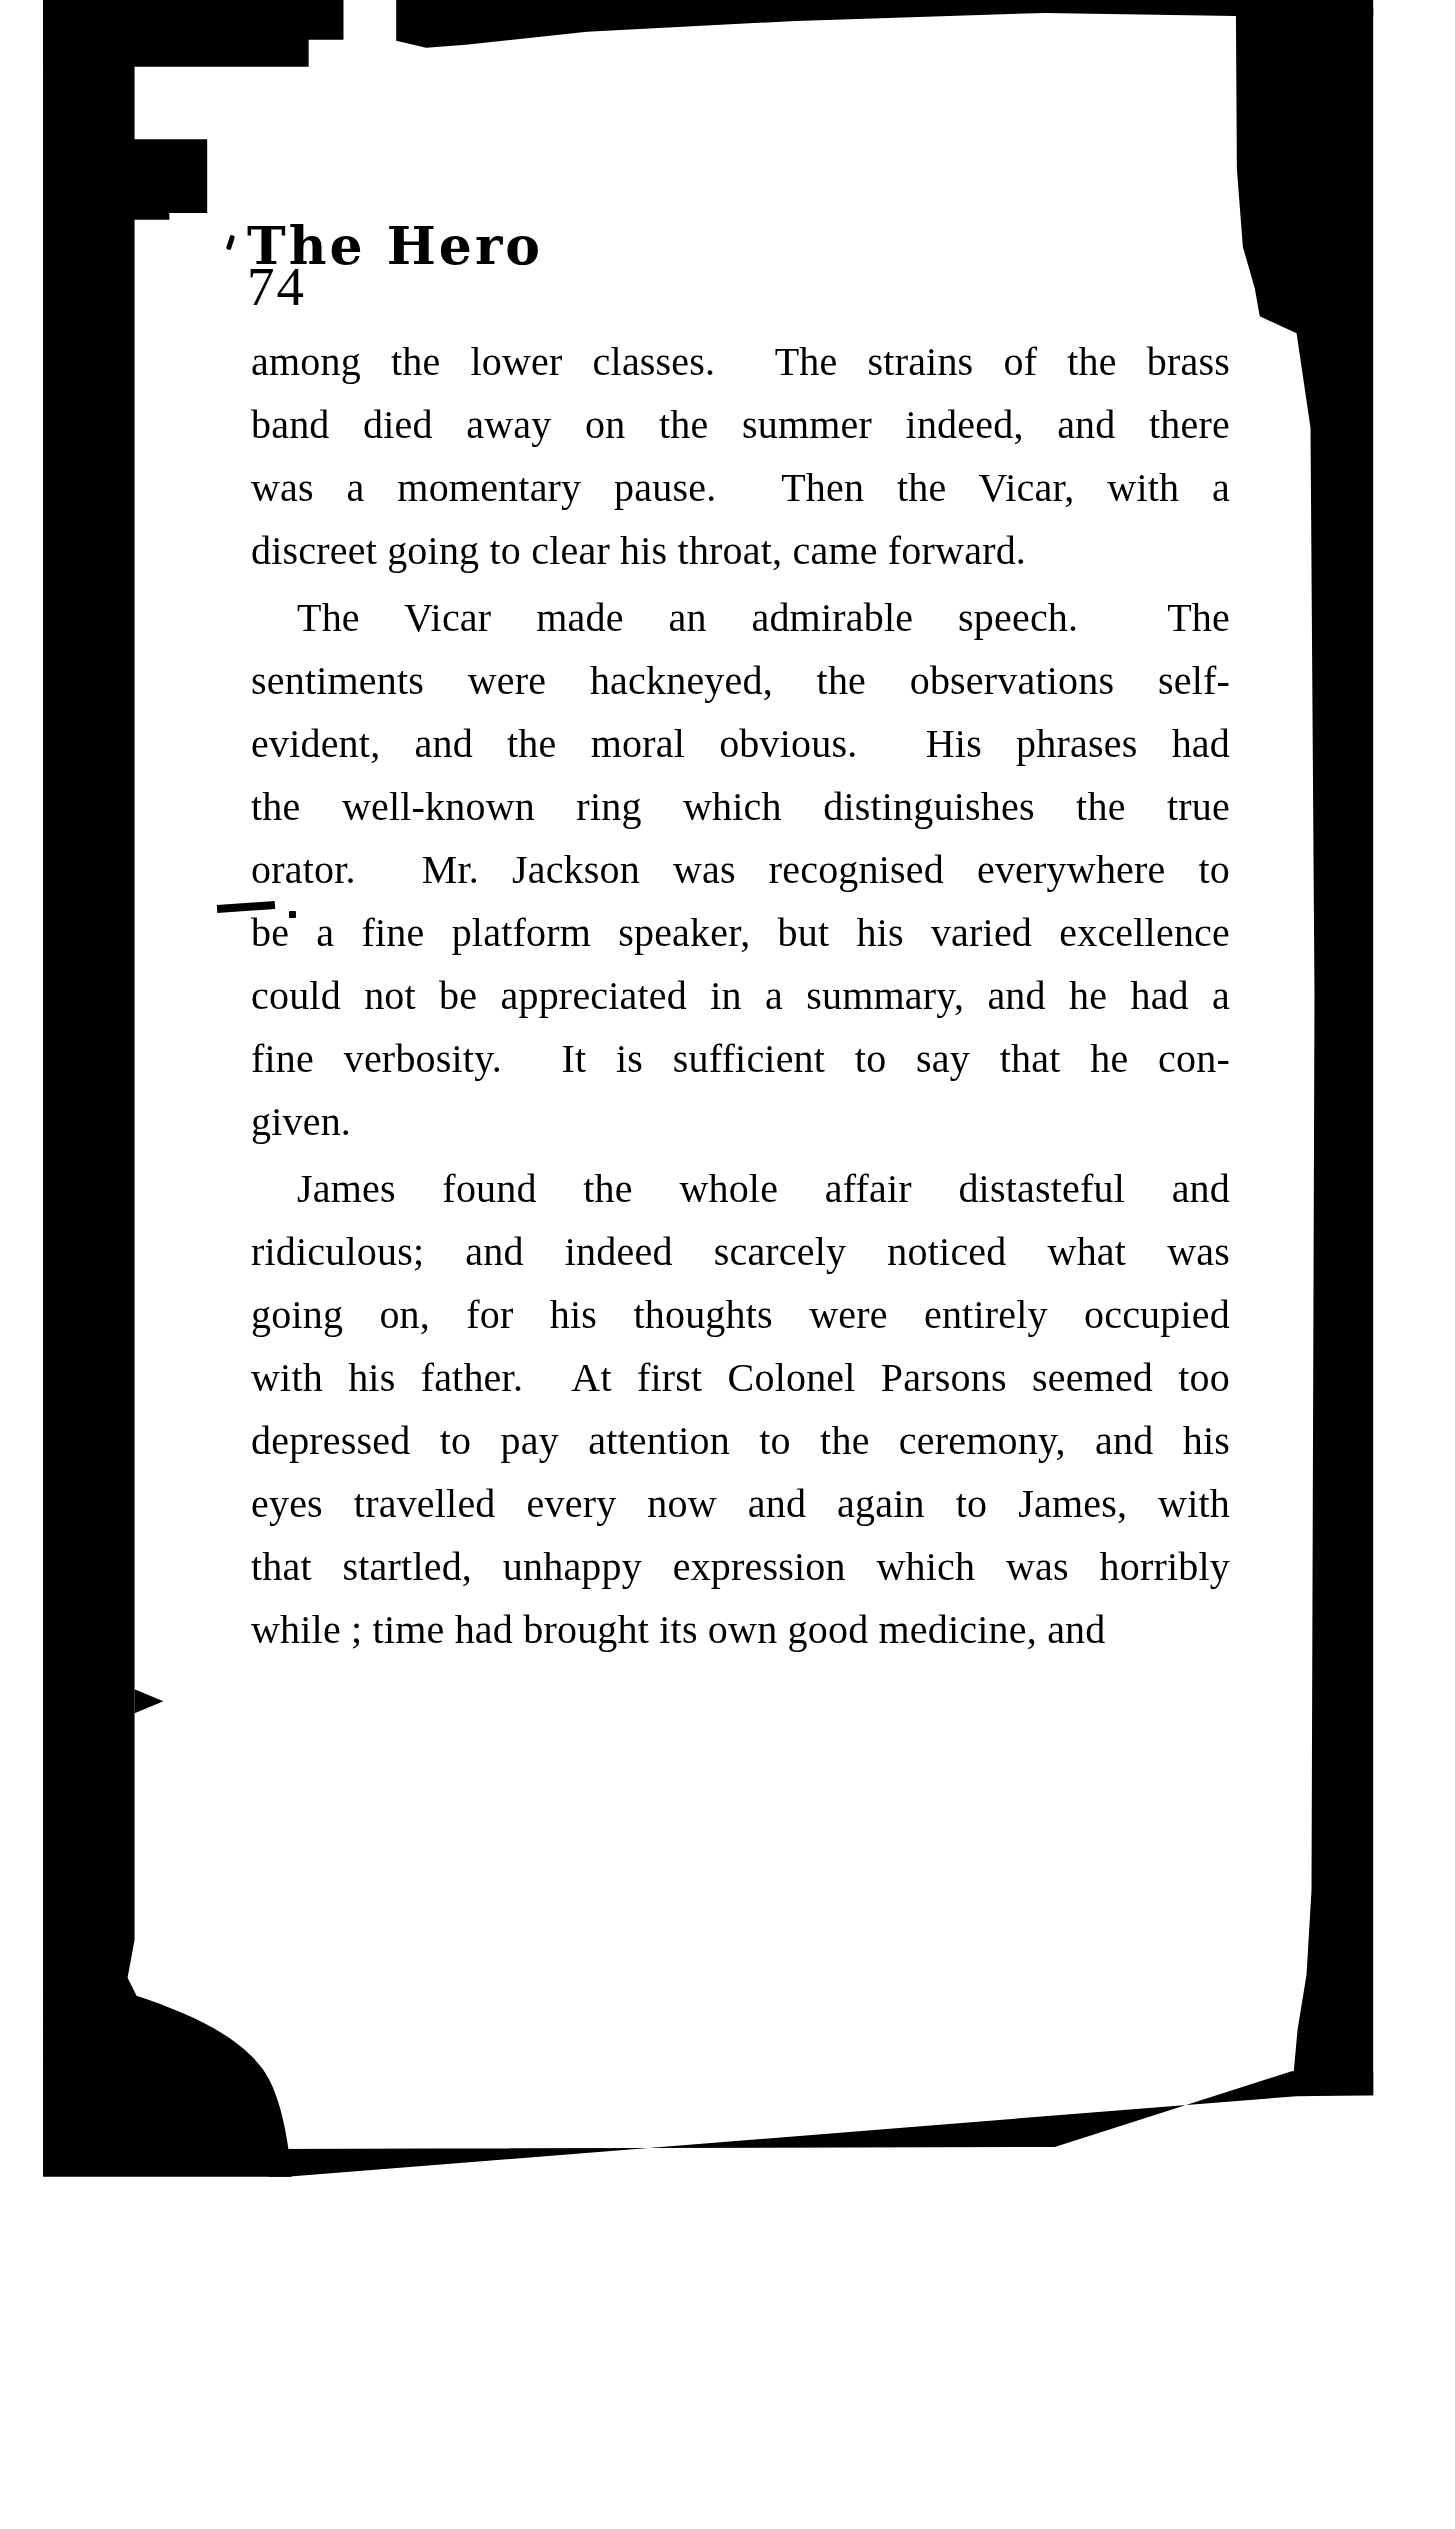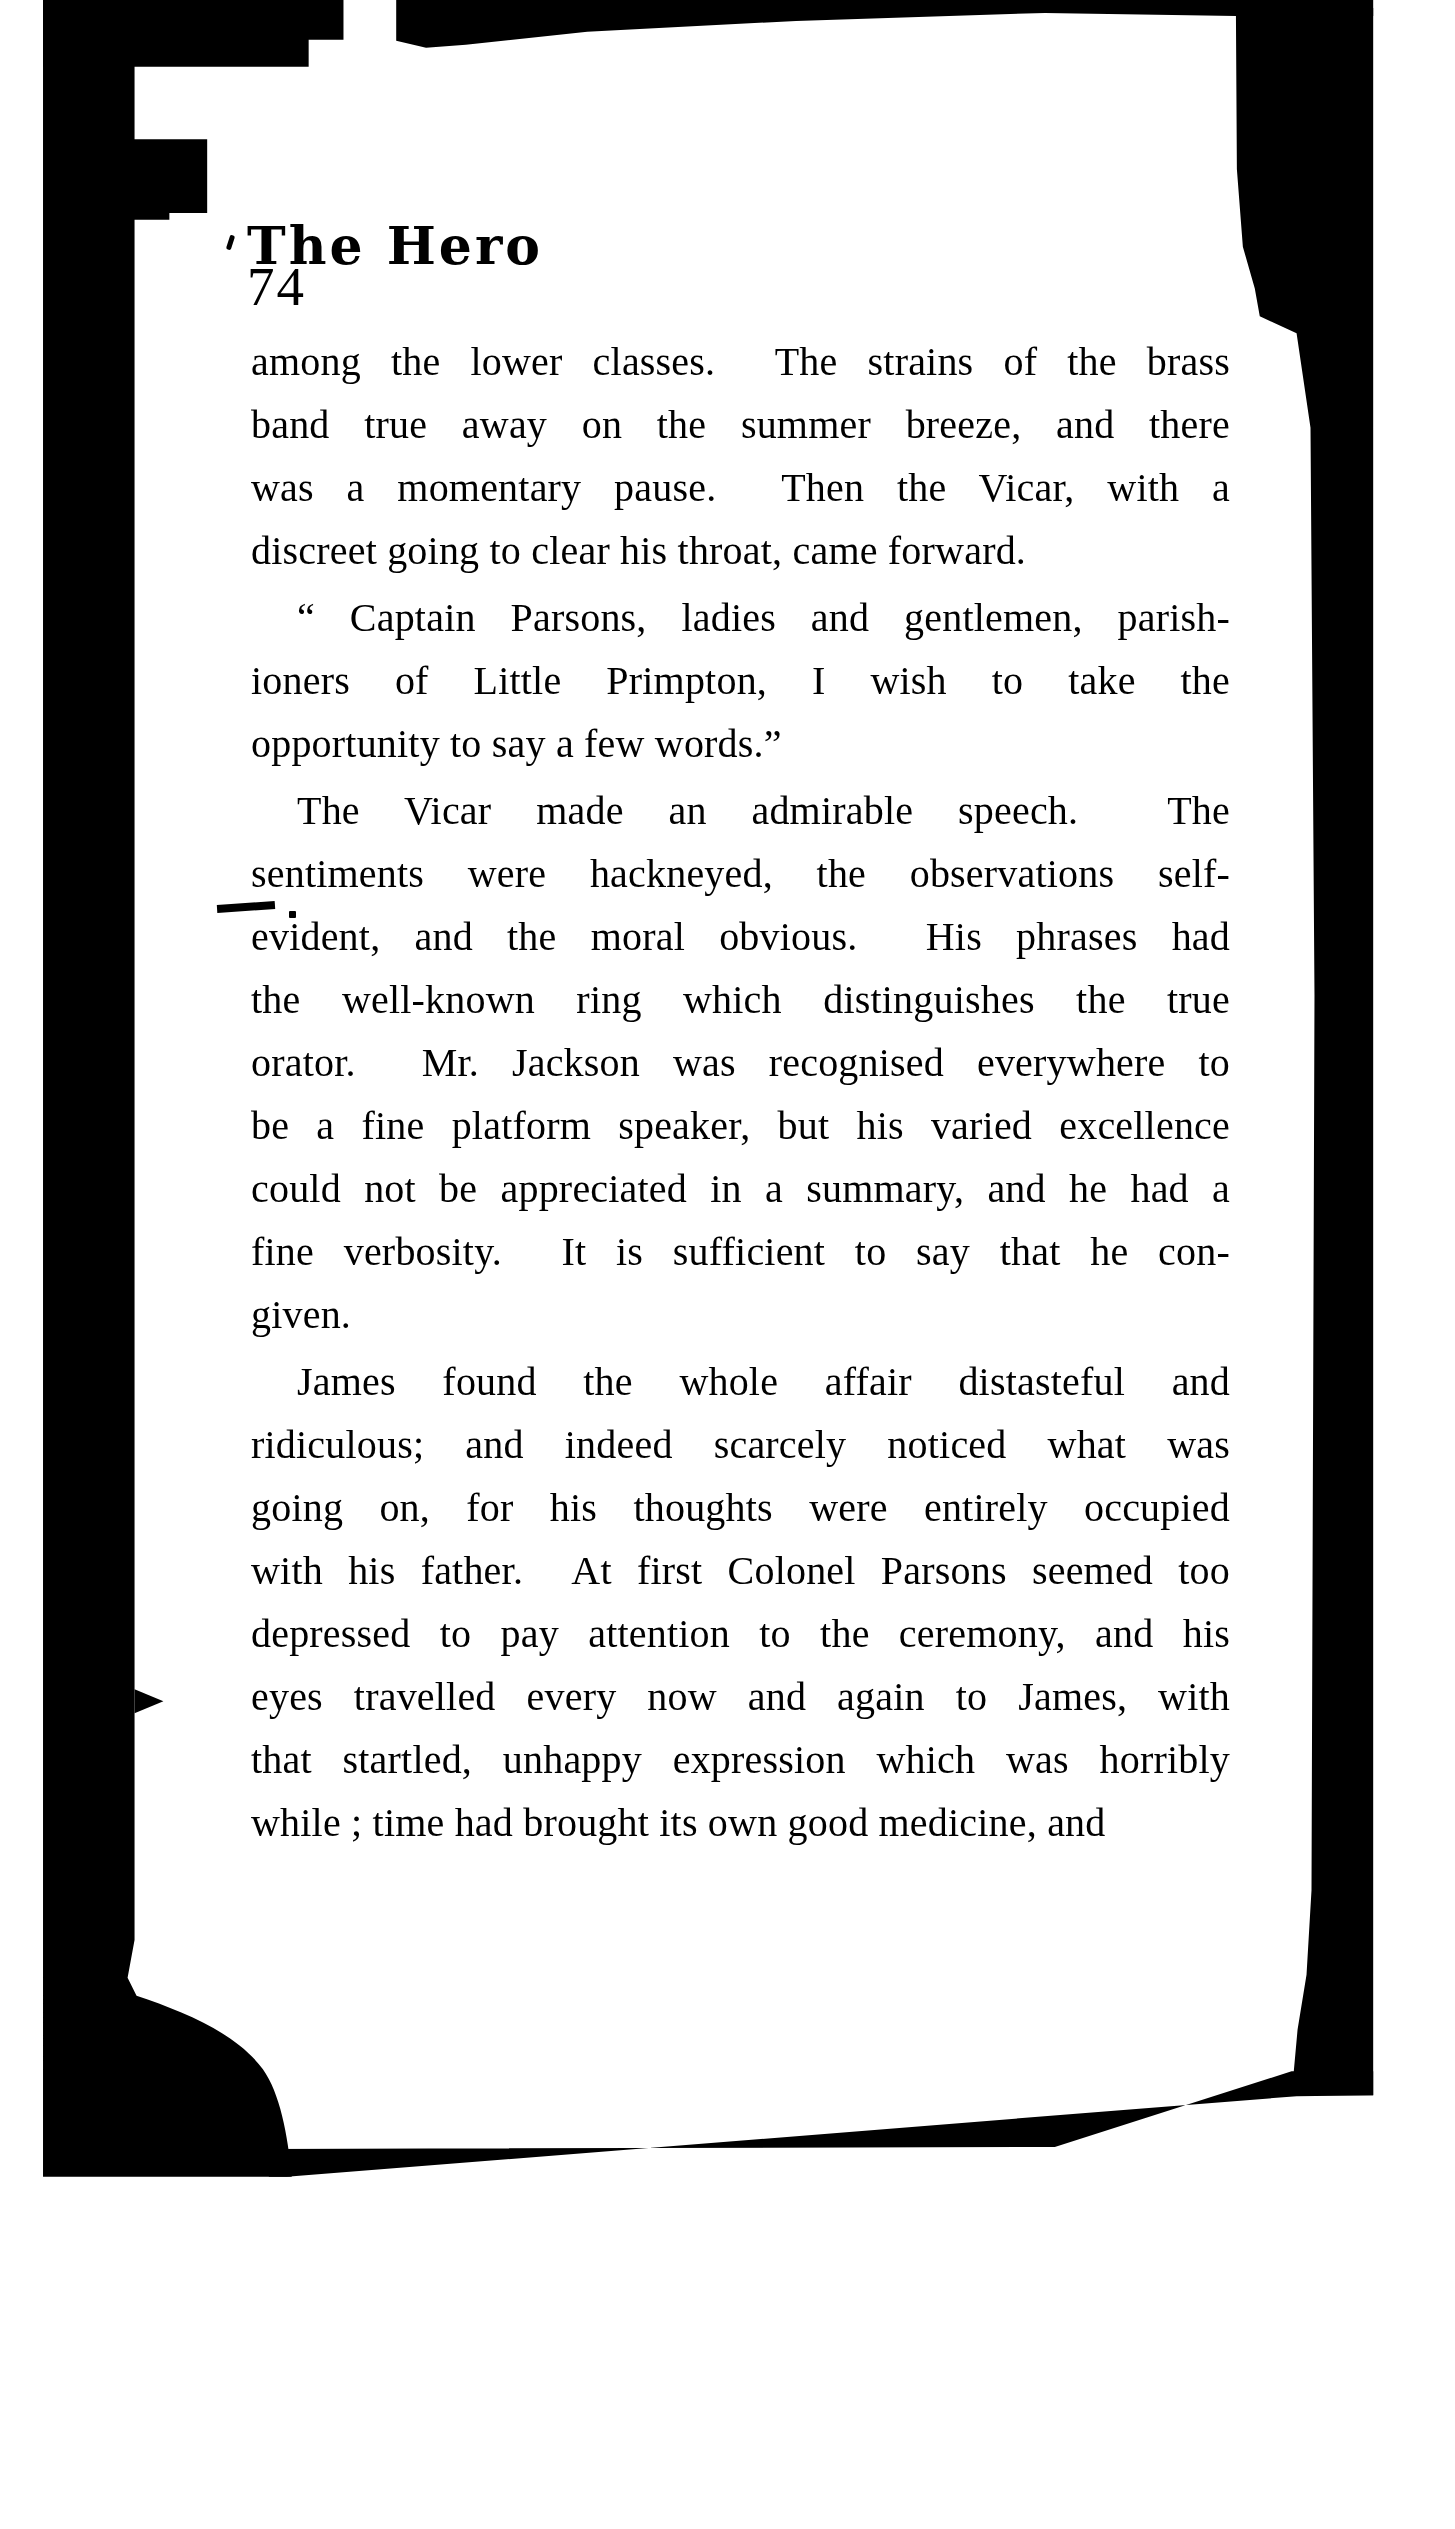--- a/index.html
+++ b/index.html
@@ -67,28 +67,23 @@
 
   <span class="tick-artifact"></span>
 
   <div class="page-number">74</div>
 
   <div class="header-title">The Hero</div>
 
   <div class="textblock">
       <div class="para">
         <div class="line">among the lower classes.&nbsp; The strains of the brass</div>
-        <div class="line">band true away on the summer breeze, and there</div>
+        <div class="line">band died away on the summer indeed, and there</div>
         <div class="line">was a momentary pause.&nbsp; Then the Vicar, with a</div>
         <div class="line para-end">discreet going to clear his throat, came forward.</div>
-      </div>
-      <div class="para">
-        <div class="line para-start">“ Captain Parsons, ladies and gentlemen, parish-</div>
-        <div class="line">ioners of Little Primpton, I wish to take the</div>
-        <div class="line para-end">opportunity to say a few words.”</div>
       </div>
       <div class="para">
         <div class="line para-start">The Vicar made an admirable speech.&nbsp; The</div>
         <div class="line">sentiments were hackneyed, the observations self-</div>
         <div class="line">evident, and the moral obvious.&nbsp; His phrases had</div>
         <div class="line">the well-known ring which distinguishes the true</div>
         <div class="line">orator.&nbsp; Mr. Jackson was recognised everywhere to</div>
         <div class="line">be a fine platform speaker, but his varied excellence</div>
         <div class="line">could not be appreciated in a summary, and he had a</div>
         <div class="line">fine verbosity.&nbsp; It is sufficient to say that he con-</div>

